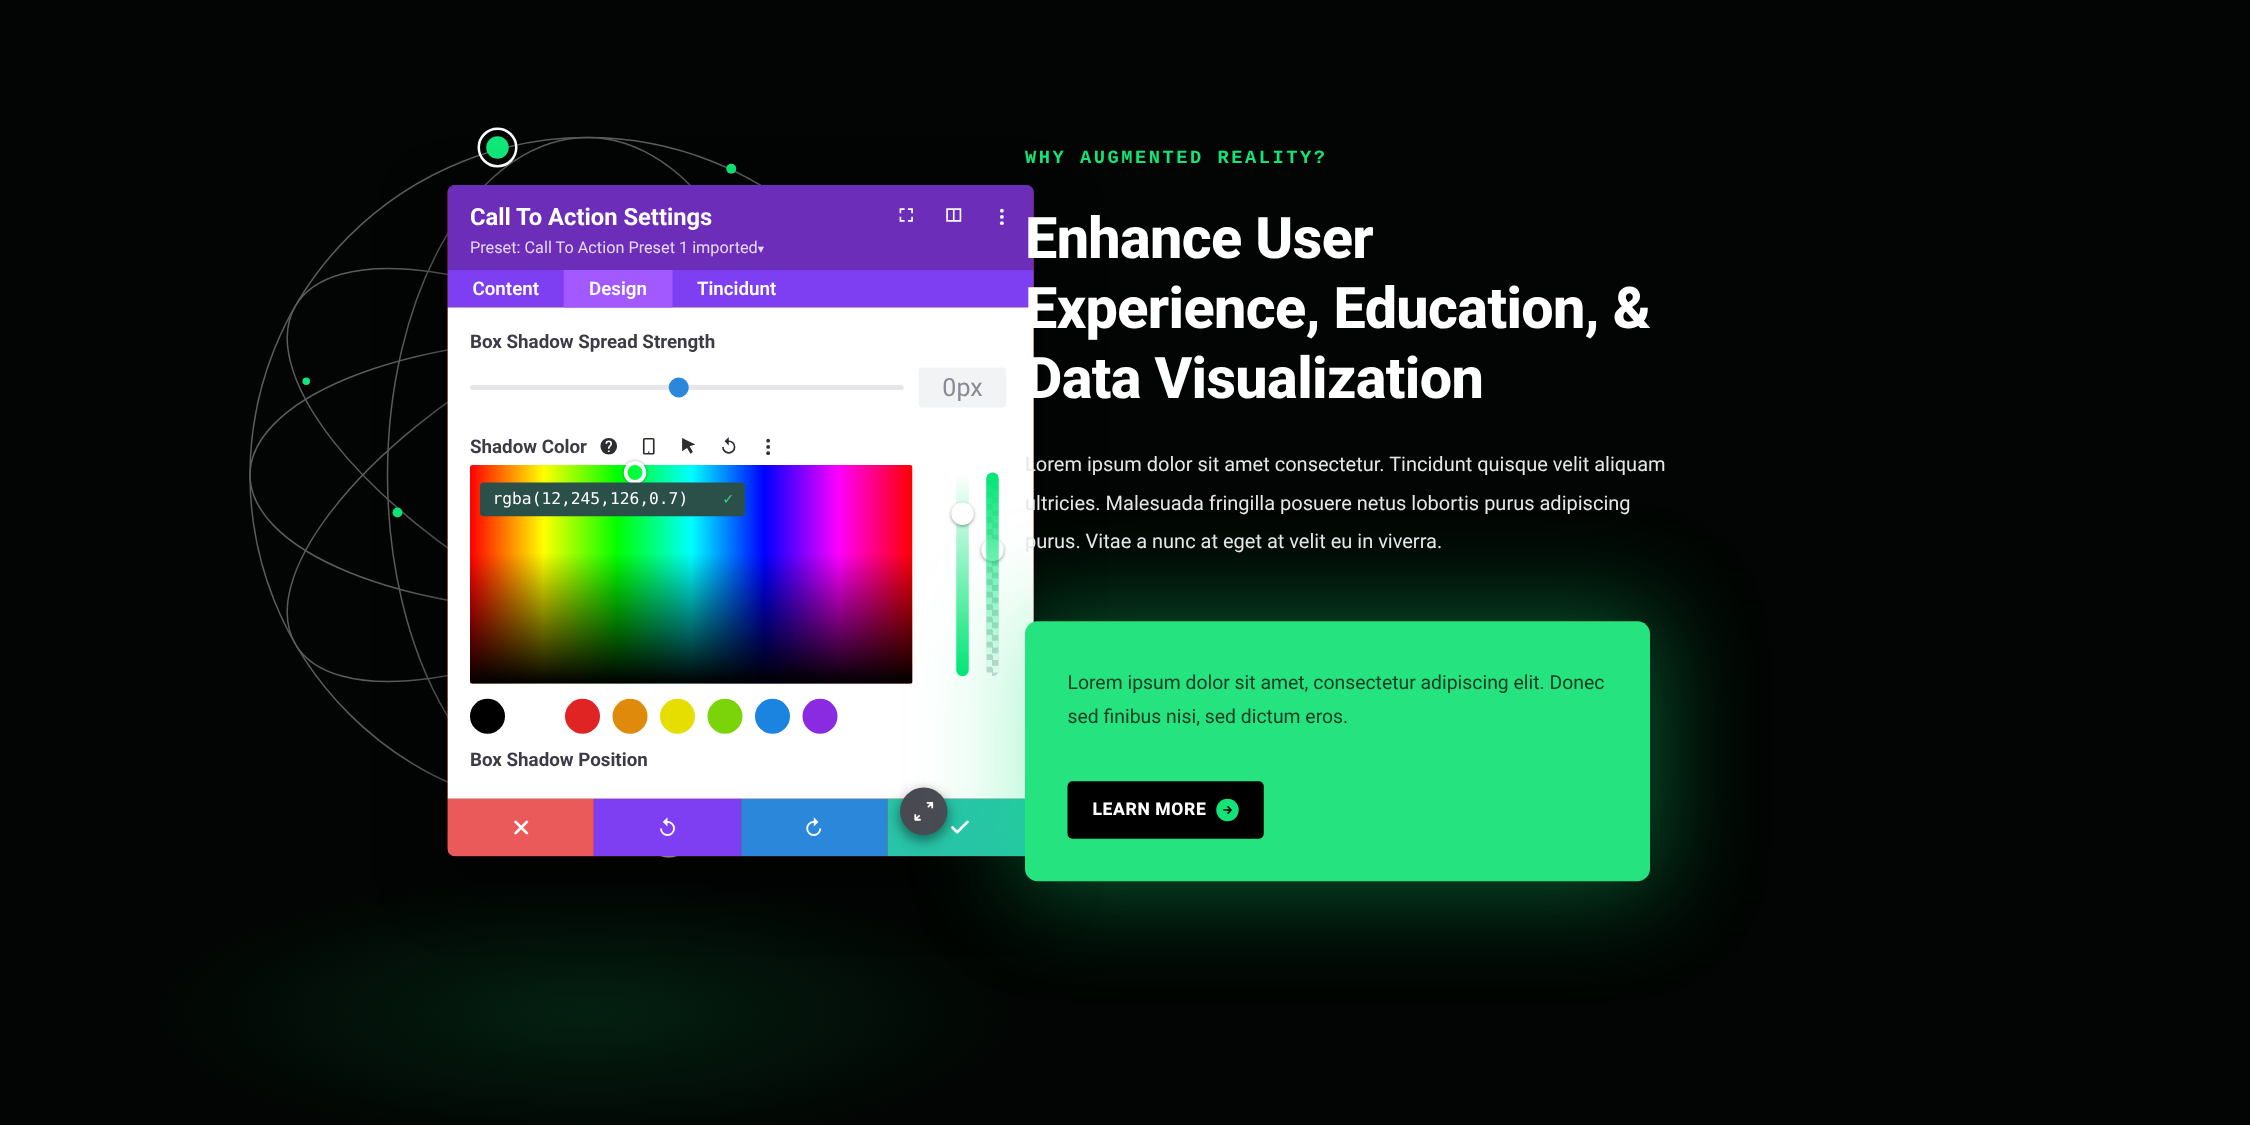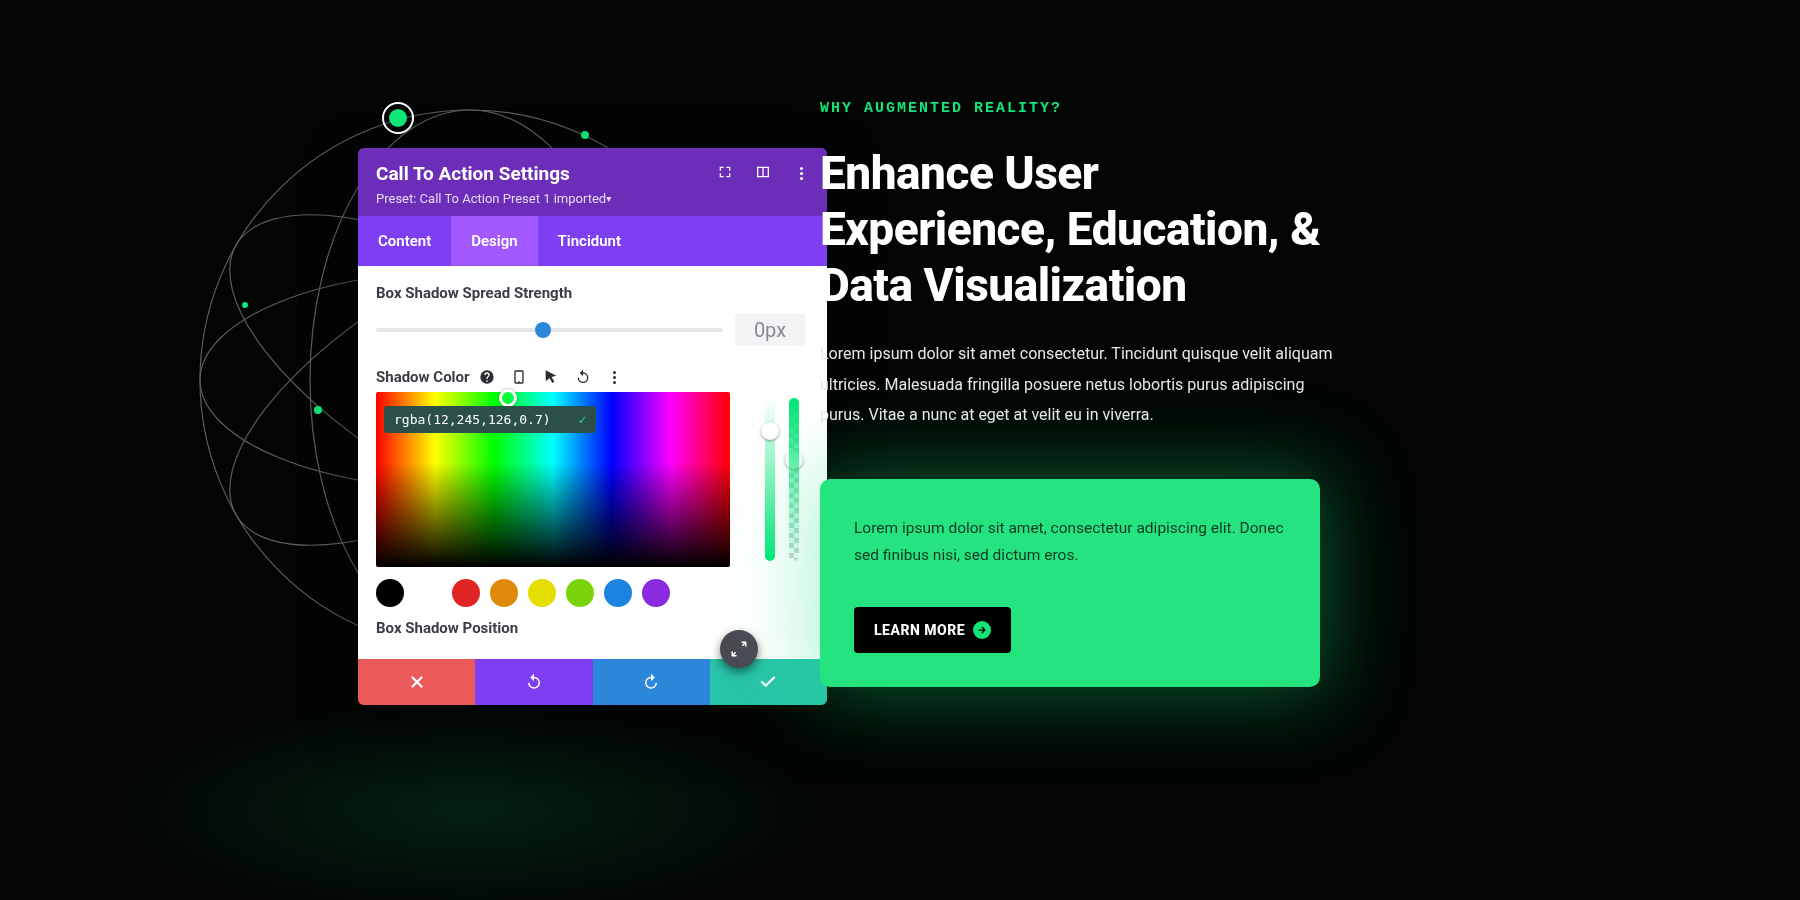--- a/index.html
+++ b/index.html
@@ -19,21 +19,21 @@
   .panel-title-row { display: flex; align-items: center; justify-content: space-between; }
   .panel-title { font-size: 19px; font-weight: 700; }
   .panel-icons { display: flex; gap: 22px; align-items: center; }
   .panel-icons svg, .panel-icons .dots { width: 16px; height: 16px; fill: #fff; }
   .dots { display: flex; flex-direction: column; gap: 2px; align-items: center; justify-content: center; }
   .dots span { width: 3px; height: 3px; background: #fff; border-radius: 50%; display: block; }
   .panel-preset { font-size: 13px; color: #e6d9f5; margin-top: 6px; display: flex; align-items: center; gap: 0; }
   .panel-preset .caret { font-size: 10px; }
 
   .panel-tabs { display: flex; background: #7e3ff2; color: #fff; font-size: 15px; font-weight: 600; }
-  .panel-tabs .tab { padding: 16px 20px; cursor: pointer; }
+  .panel-tabs .tab { padding: 6px 20px; cursor: pointer; }
   .panel-tabs .tab.active { background: #a259ff; }
 
   .panel-body { background: #fff; padding: 18px 22px 10px 18px; }
   .field-label { font-size: 15px; font-weight: 700; color: #3c3c47; margin-bottom: 12px; }
 
   .slider-row { display: flex; align-items: center; gap: 12px; margin-bottom: 22px; }
   .slider-track { position: relative; flex: 1; height: 4px; background: #e6e6ea; border-radius: 4px; }
   .slider-thumb { position: absolute; top: 50%; transform: translate(-50%,-50%); width: 16px; height: 16px; background: #2b87da; border-radius: 50%; left: 48%; }
   .slider-value { width: 70px; height: 32px; background: #f1f3f5; color: #8a8a95; font-size: 20px; display: flex; align-items: center; justify-content: center; border-radius: 3px; text-align: right; }
 
@@ -72,21 +72,21 @@
   .fbtn.red { background: #eb5a5a; }
   .fbtn.purple { background: #7e3ff2; }
   .fbtn.blue { background: #2b87da; }
   .fbtn.green { background: #29c4a9; }
   .fbtn svg { width: 18px; height: 18px; fill: #fff; }
 
   .expand-badge { position: absolute; left: 720px; top: 630px; width: 38px; height: 38px; background: #4a4a52; border-radius: 50%; display: flex; align-items: center; justify-content: center; box-shadow: 0 4px 10px rgba(0,0,0,.5); }
   .expand-badge svg { width: 18px; height: 18px; fill: #fff; }
 
   
-  .content { position: absolute; left: 820px; top: 100px; width: 520px; color: #fff; }
+  .content { position: absolute; left: 820px; top: 118px; width: 520px; color: #fff; }
   .eyebrow { font-family: "Courier New", monospace; font-size: 15px; letter-spacing: 2px; font-weight: 700; color: #12e478; text-transform: uppercase; margin-bottom: 28px; }
   .headline { font-size: 46px; font-weight: 800; line-height: 1.22; letter-spacing: -0.5px; margin-bottom: 26px; }
   .lead { font-size: 16px; line-height: 1.9; color: #e7e7ea; margin-bottom: 48px; }
 
   .card { background: #25e47f; border-radius: 10px; padding: 36px 34px 34px 34px; box-shadow: 0 0 80px 10px rgba(18, 228, 120, 0.35); width: 500px; }
   .card-title { font-size: 21px; font-weight: 800; color: #0a2014; margin-bottom: 16px; }
   .card-body { font-size: 15.5px; line-height: 1.75; color: #0d3a22; margin-bottom: 38px; }
   .card-btn { display: inline-flex; align-items: center; gap: 8px; background: #000; color: #fff; font-size: 14px; font-weight: 800; letter-spacing: .5px; padding: 14px 20px; border-radius: 4px; cursor: pointer; }
   .card-btn .arrow-circ { width: 18px; height: 18px; border-radius: 50%; background: #12e478; display: flex; align-items: center; justify-content: center; }
   .card-btn .arrow-circ svg { width: 10px; height: 10px; fill: #000; }

